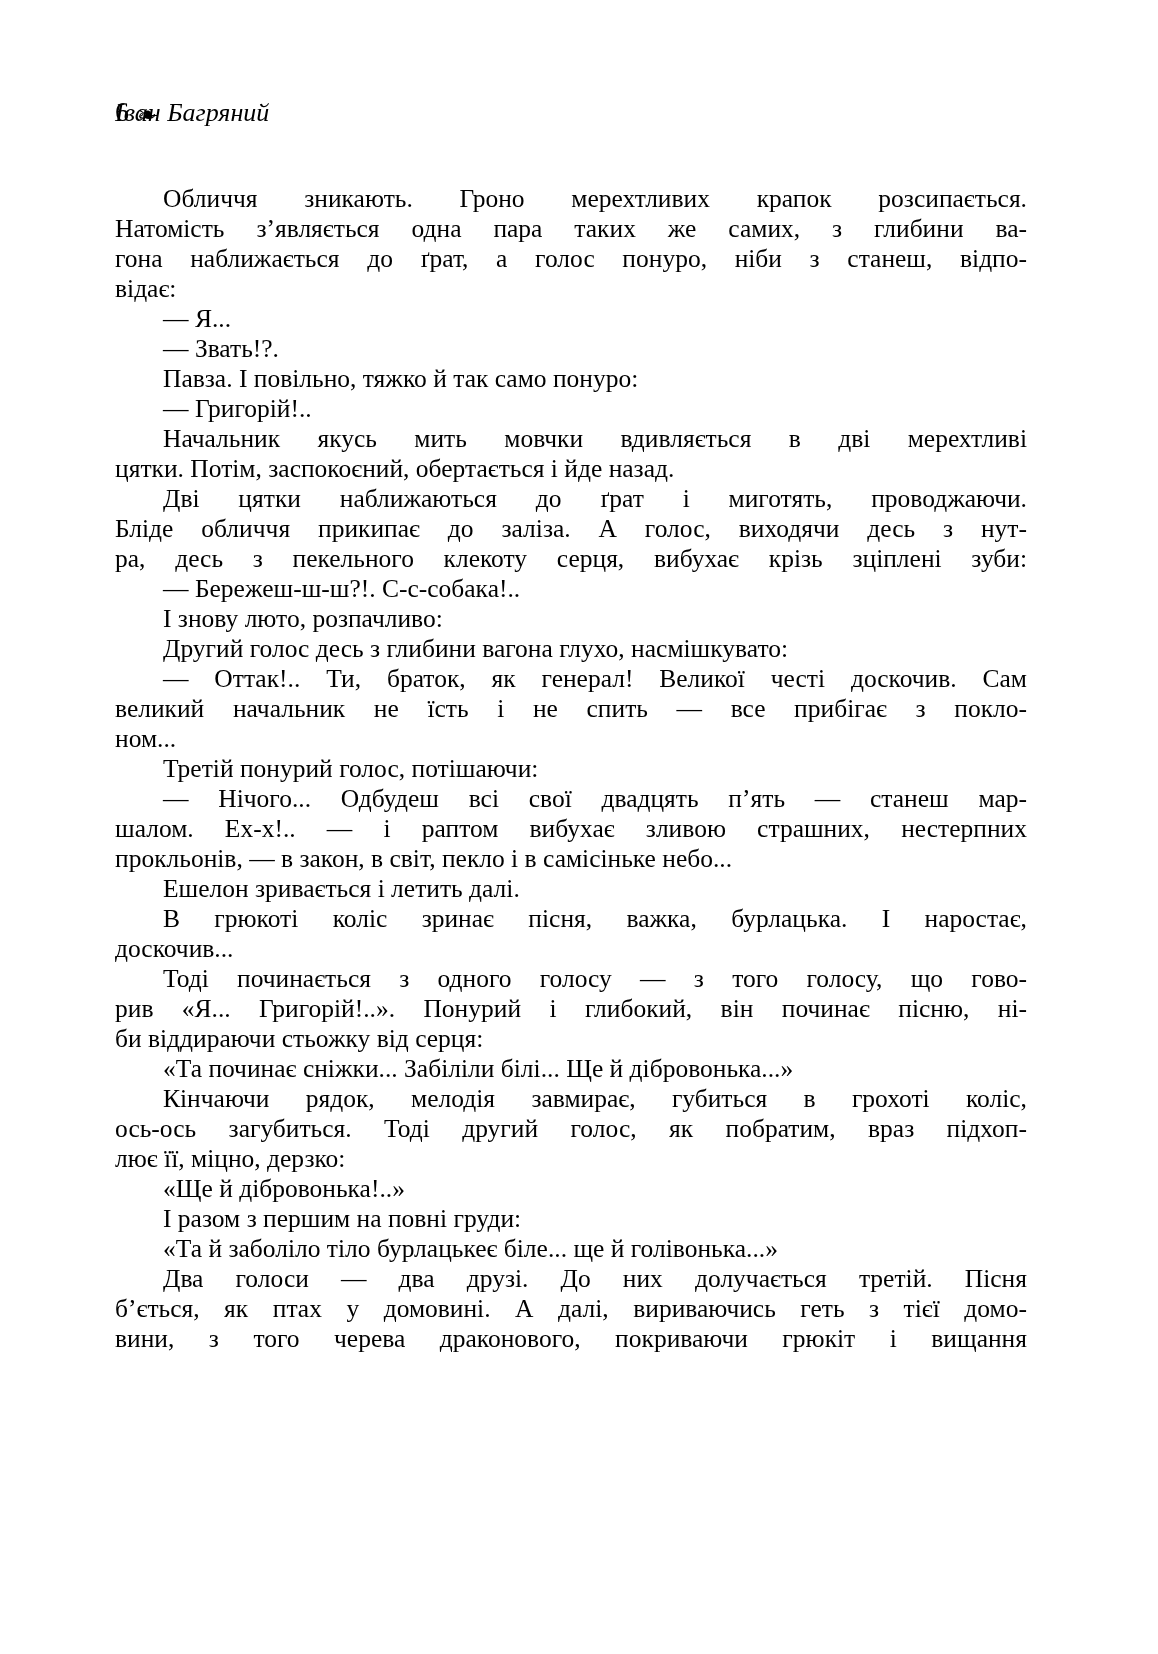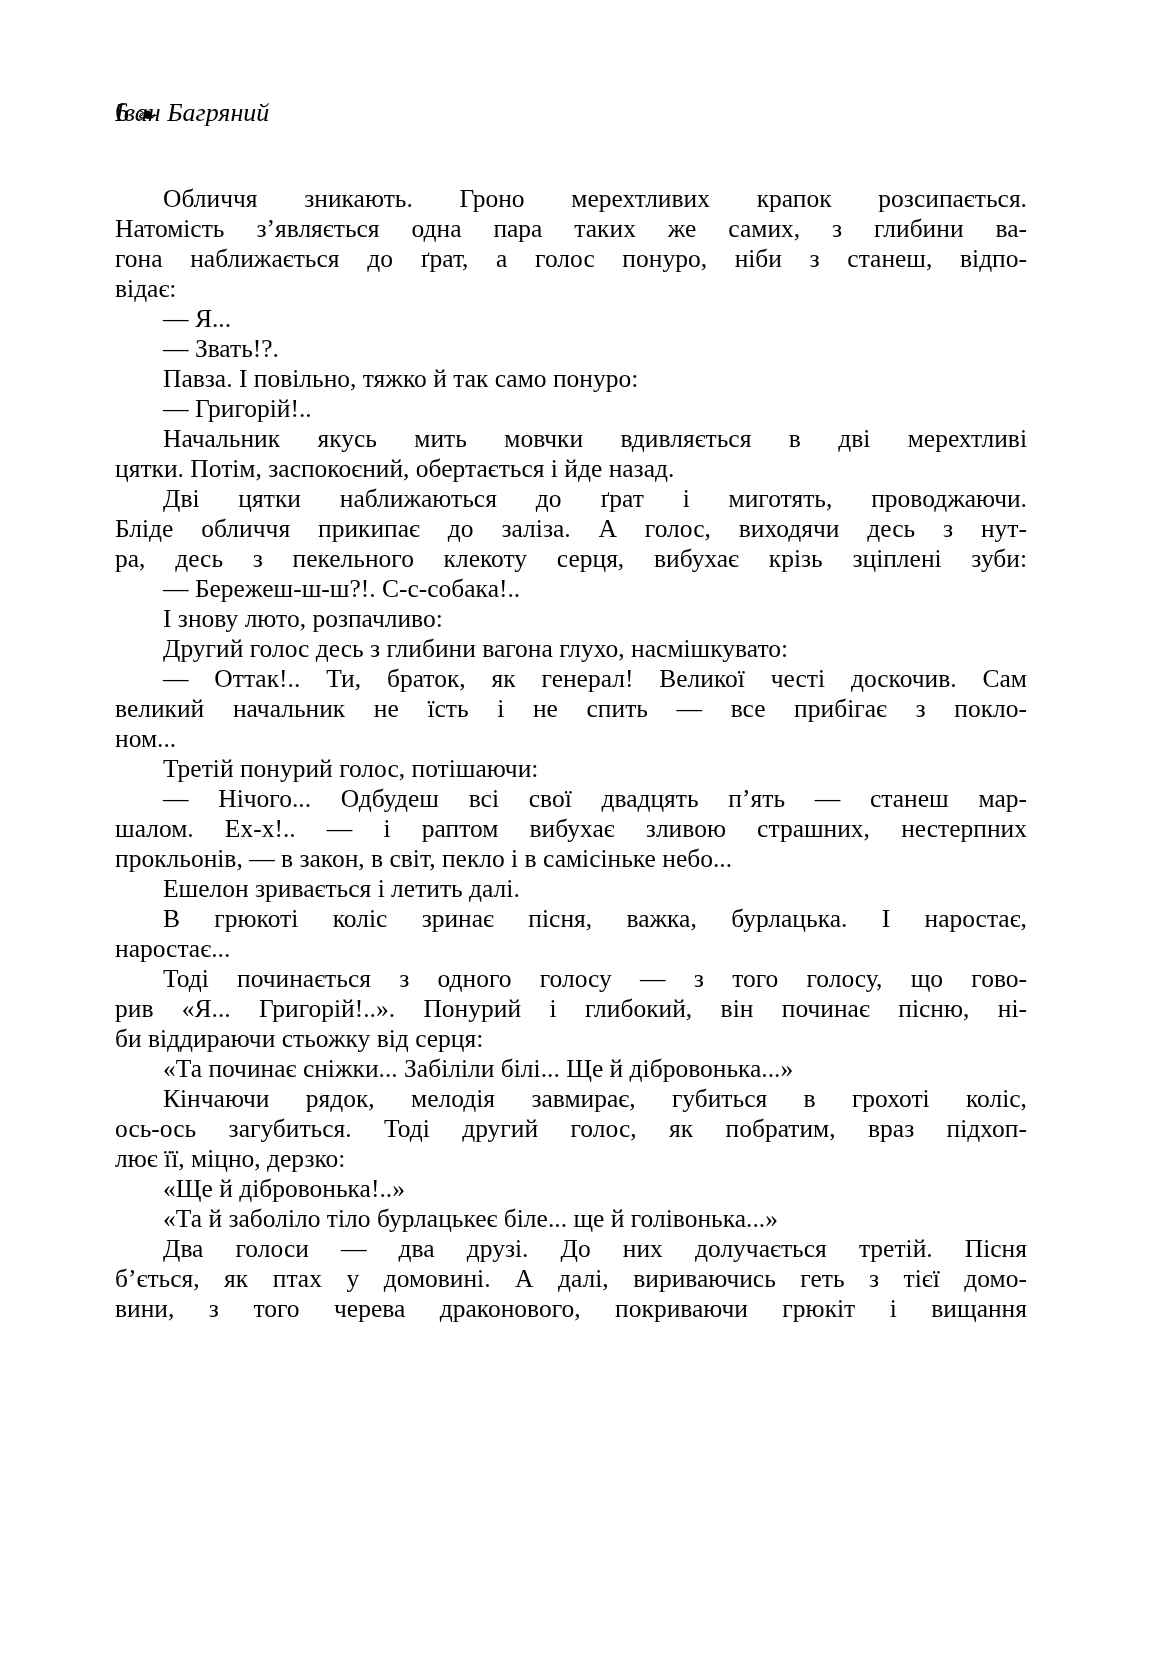--- a/index.html
+++ b/index.html
@@ -98,27 +98,28 @@
       <div class="line in">Другий голос десь з глибини вагона глухо, насмішкувато:</div>
       <div class="line j in">— Оттак!.. Ти, браток, як генерал! Великої честі доскочив. Сам</div>
       <div class="line j">великий начальник не їсть і не спить — все прибігає з покло-</div>
       <div class="line">ном...</div>
       <div class="line in">Третій понурий голос, потішаючи:</div>
       <div class="line j in">— Нічого... Одбудеш всі свої двадцять п’ять — станеш мар-</div>
       <div class="line j">шалом. Ех-х!.. — і раптом вибухає зливою страшних, нестерпних</div>
       <div class="line">прокльонів, — в закон, в світ, пекло і в самісіньке небо...</div>
       <div class="line in">Ешелон зривається і летить далі.</div>
       <div class="line j in">В грюкоті коліс зринає пісня, важка, бурлацька. І наростає,</div>
-      <div class="line">наростає...</div>
+      <div class="line">доскочив...</div>
       <div class="line j in">Тоді починається з одного голосу — з того голосу, що гово-</div>
       <div class="line j">рив «Я... Григорій!..». Понурий і глибокий, він починає пісню, ні-</div>
       <div class="line">би віддираючи стьожку від серця:</div>
       <div class="line in">«Та починає сніжки... Забіліли білі... Ще й дібровонька...»</div>
       <div class="line j in">Кінчаючи рядок, мелодія завмирає, губиться в грохоті коліс,</div>
       <div class="line j">ось-ось загубиться. Тоді другий голос, як побратим, враз підхоп-</div>
       <div class="line">лює її, міцно, дерзко:</div>
       <div class="line in">«Ще й дібровонька!..»</div>
+      <div class="line in">І разом з першим на повні груди:</div>
       <div class="line in">«Та й заболіло тіло бурлацькеє біле... ще й голівонька...»</div>
       <div class="line j in">Два голоси — два друзі. До них долучається третій. Пісня</div>
       <div class="line j">б’ється, як птах у домовині. А далі, вириваючись геть з тієї домо-</div>
       <div class="line j">вини, з того черева драконового, покриваючи грюкіт і вищання</div>
     </div>
 </div>
 
 </body></html>

